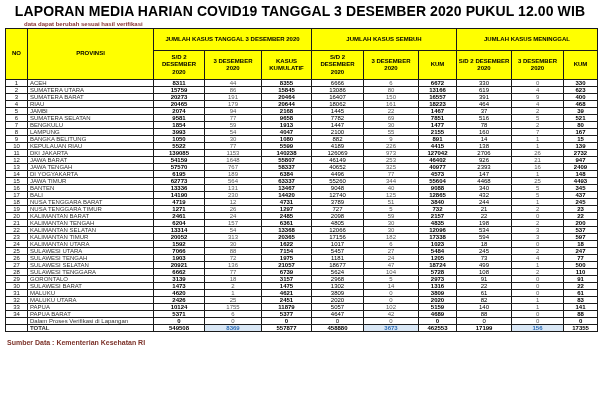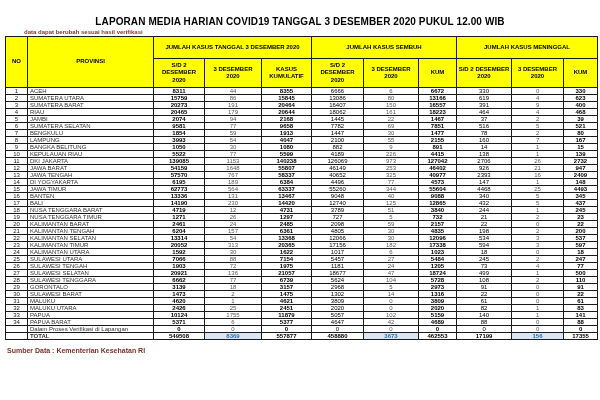--- a/index.html
+++ b/index.html
@@ -1,19 +1,19 @@
 <!DOCTYPE html>
 <html><head>
 <meta charset="utf-8">
 <style>
   * { box-sizing: border-box; }
   html,body { margin:0; padding:0; }
   body { font-family: "Liberation Sans", sans-serif; background:#fff; }
   .page { width:600px; height:400px; background:#ffffff; position:relative; overflow:hidden; }
-  .title { text-align:center; font-weight:bold; font-size:10px; color:#000; padding-top:16px; letter-spacing:0.1px; }
+  .title { text-align:center; font-weight:bold; font-size:14px; color:#000; padding-top:3px; letter-spacing:0.1px; }
   .note { font-size:6px; font-weight:bold; color:#8B3232; margin:2px 0 1px 24px; }
   table { border-collapse:collapse; table-layout:fixed; width:592px; margin-left:5px; }
   th, td { border:1px solid #1a1a1a; overflow:hidden; }
   th { background:#FFFF00; color:#000; font-size:6px; font-weight:bold; text-align:center; vertical-align:middle; padding:0 1px; line-height:1.25; }
   thead tr.grp th { height:22px; }
   thead tr.sub th { height:29px; }
   td { font-size:6px; height:7px; padding:0 2px; text-align:center; color:#000; white-space:nowrap; line-height:1; vertical-align:middle; }
   td.no { color:#222; }
   td.prov { text-align:left; color:#333; }
   td.b { font-weight:bold; }

